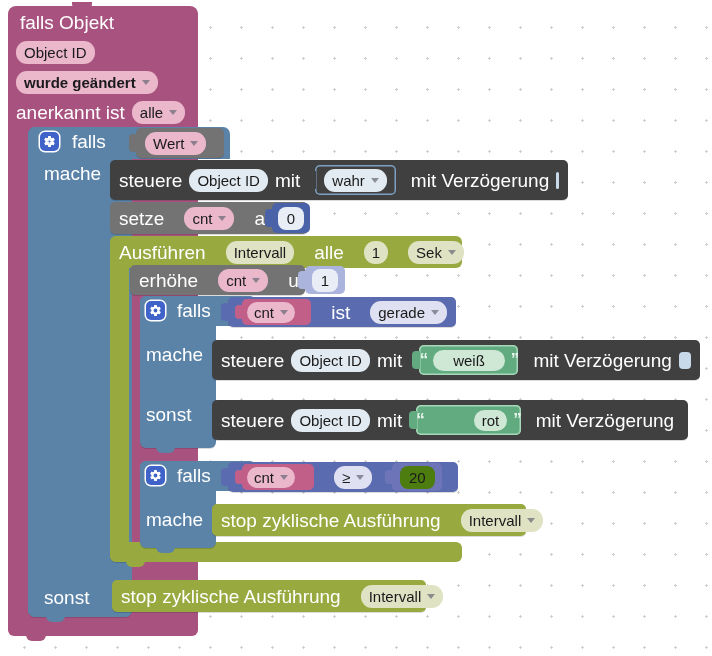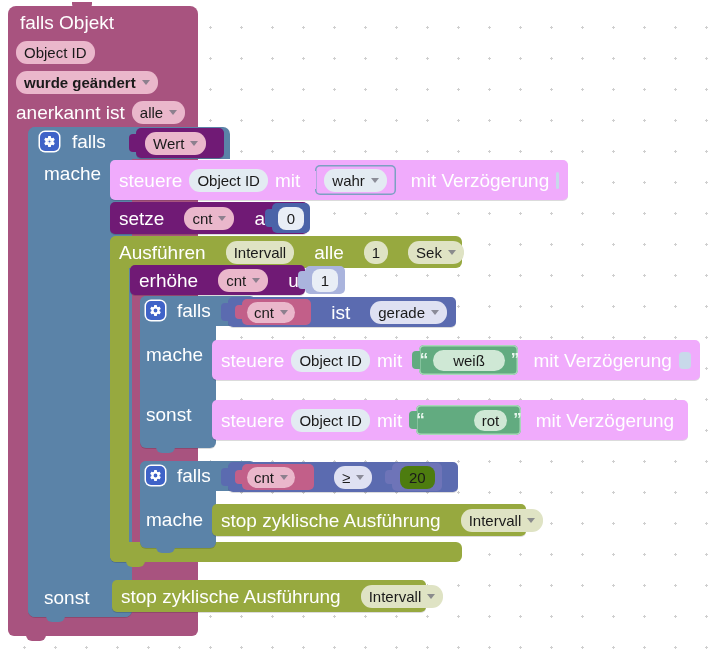--- a/index.html
+++ b/index.html
@@ -53,22 +53,22 @@
 
   
   .tab{
     position:absolute;left:-7px;top:50%;transform:translateY(-50%);
     width:8px;height:18px;border-radius:4px 0 0 4px;
   }
 
   
   .c-event{background:#a8537f;}
   .c-ctrl{background:#5b83a8;}
-  .c-act{background:#f0abfc;}            
-  .c-var{background:#701a75;}            
+  .c-act{background:#404040;}            
+  .c-var{background:#737373;}            
   .c-loop{background:#97a93f;}           
   .c-logic{background:#5b6bb0;}          
   .c-num{background:#6e74b8;}            
   .c-num2{background:#4a63a8;}
   .c-text{background:#62ab80;}           
   .c-varpill{background:#c25f89;}        
 
   .rad{border-radius:5px;}
   .shadow{box-shadow:0 1px 0 rgba(0,0,0,.14);}
 

